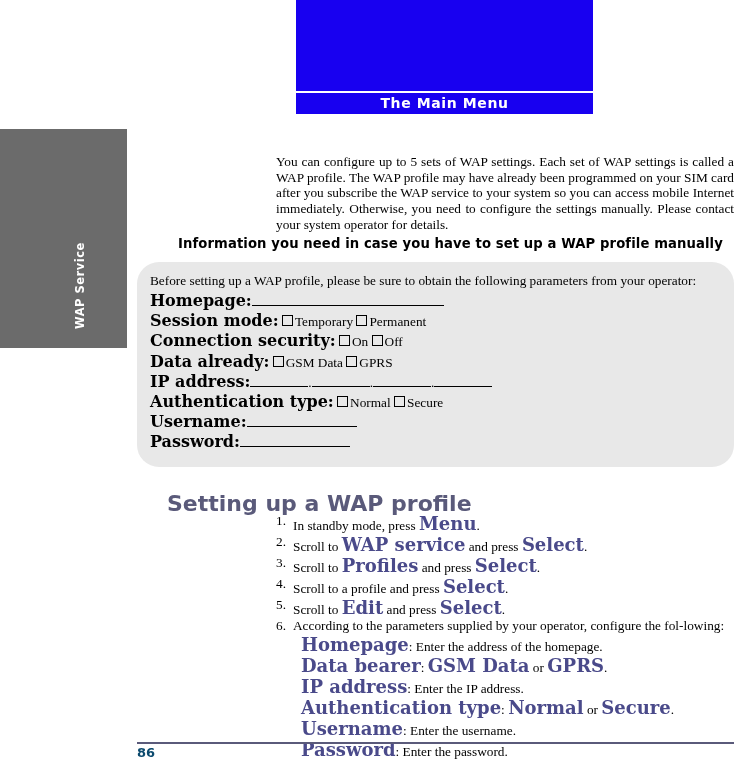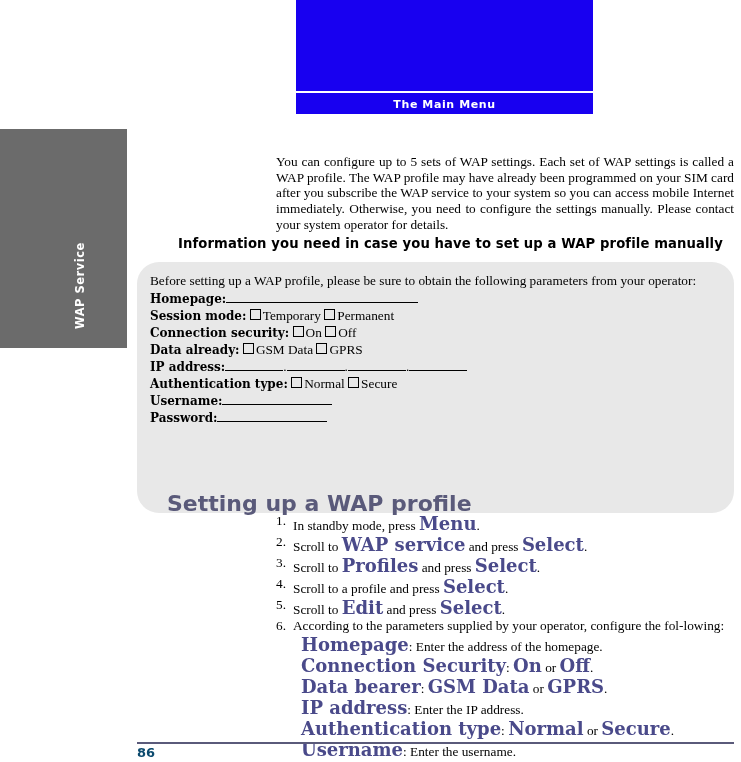--- a/index.html
+++ b/index.html
@@ -26,21 +26,21 @@
   }
   .banner-title {
     position: absolute;
     left: 0;
     right: 0;
     bottom: 3px;
     text-align: center;
     color: #ffffff;
     font-family: "DejaVu Sans", sans-serif;
     font-weight: bold;
-    font-size: 11px;
+    font-size: 14px;
     letter-spacing: 0.6px;
   }
   .banner-rule {
     position: absolute;
     left: 0;
     bottom: 21px;
     width: 100%;
     height: 2px;
     background: #ffffff;
   }
@@ -111,21 +111,21 @@
     color: #000000;
     letter-spacing: 0.1px;
   }
 
   
   .box {
     position: absolute;
     left: 137px;
     top: 262px;
     width: 597px;
-    height: 251px;
+    height: 205px;
     background: #e8e8e8;
     border-radius: 22px;
   }
   .box-inner {
     position: absolute;
     left: 13px;
     top: 11px;
     right: 14px;
     font-size: 13.3px;
     line-height: 1.2;
@@ -134,21 +134,21 @@
   .box-lead {
     margin-bottom: 2px;
   }
   .field-row {
     margin-top: 1px;
     white-space: nowrap;
   }
   .fl {
     font-family: "DejaVu Serif", serif;
     font-weight: bold;
-    font-size: 12px;
+    font-size: 16px;
   }
   .blank {
     display: inline-block;
     border-bottom: 1px solid #000;
     vertical-align: baseline;
   }
   .b-long { width: 192px; }
   .b-mid  { width: 110px; }
   .b-ip   { width: 58px; }
   .chk {
@@ -314,23 +314,20 @@
     </div>
 
     <div class="step">
       <span class="step-num">6.</span><span>According to the parameters supplied by your operator, configure the fol-lowing:</span>
 
       <div class="sub-list">
         <div class="row">
           <span class="kw">Homepage</span><span>: Enter the address of the homepage.</span>
         </div>
         <div class="row">
-          <span class="kw">Connection Security</span><span>: </span><span class="kw">On</span><span> or </span><span class="kw">Off</span><span>.</span>
-        </div>
-        <div class="row">
           <span class="kw">Data bearer</span><span>: </span><span class="kw">GSM Data</span><span> or </span><span class="kw">GPRS</span><span>.</span>
         </div>
         <div class="row">
           <span class="kw">IP address</span><span>: Enter the IP address.</span>
         </div>
         <div class="row">
           <span class="kw">Authentication type</span><span>: </span><span class="kw">Normal</span><span> or </span><span class="kw">Secure</span><span>.</span>
         </div>
         <div class="row">
           <span class="kw">Username</span><span>: Enter the username.</span>

